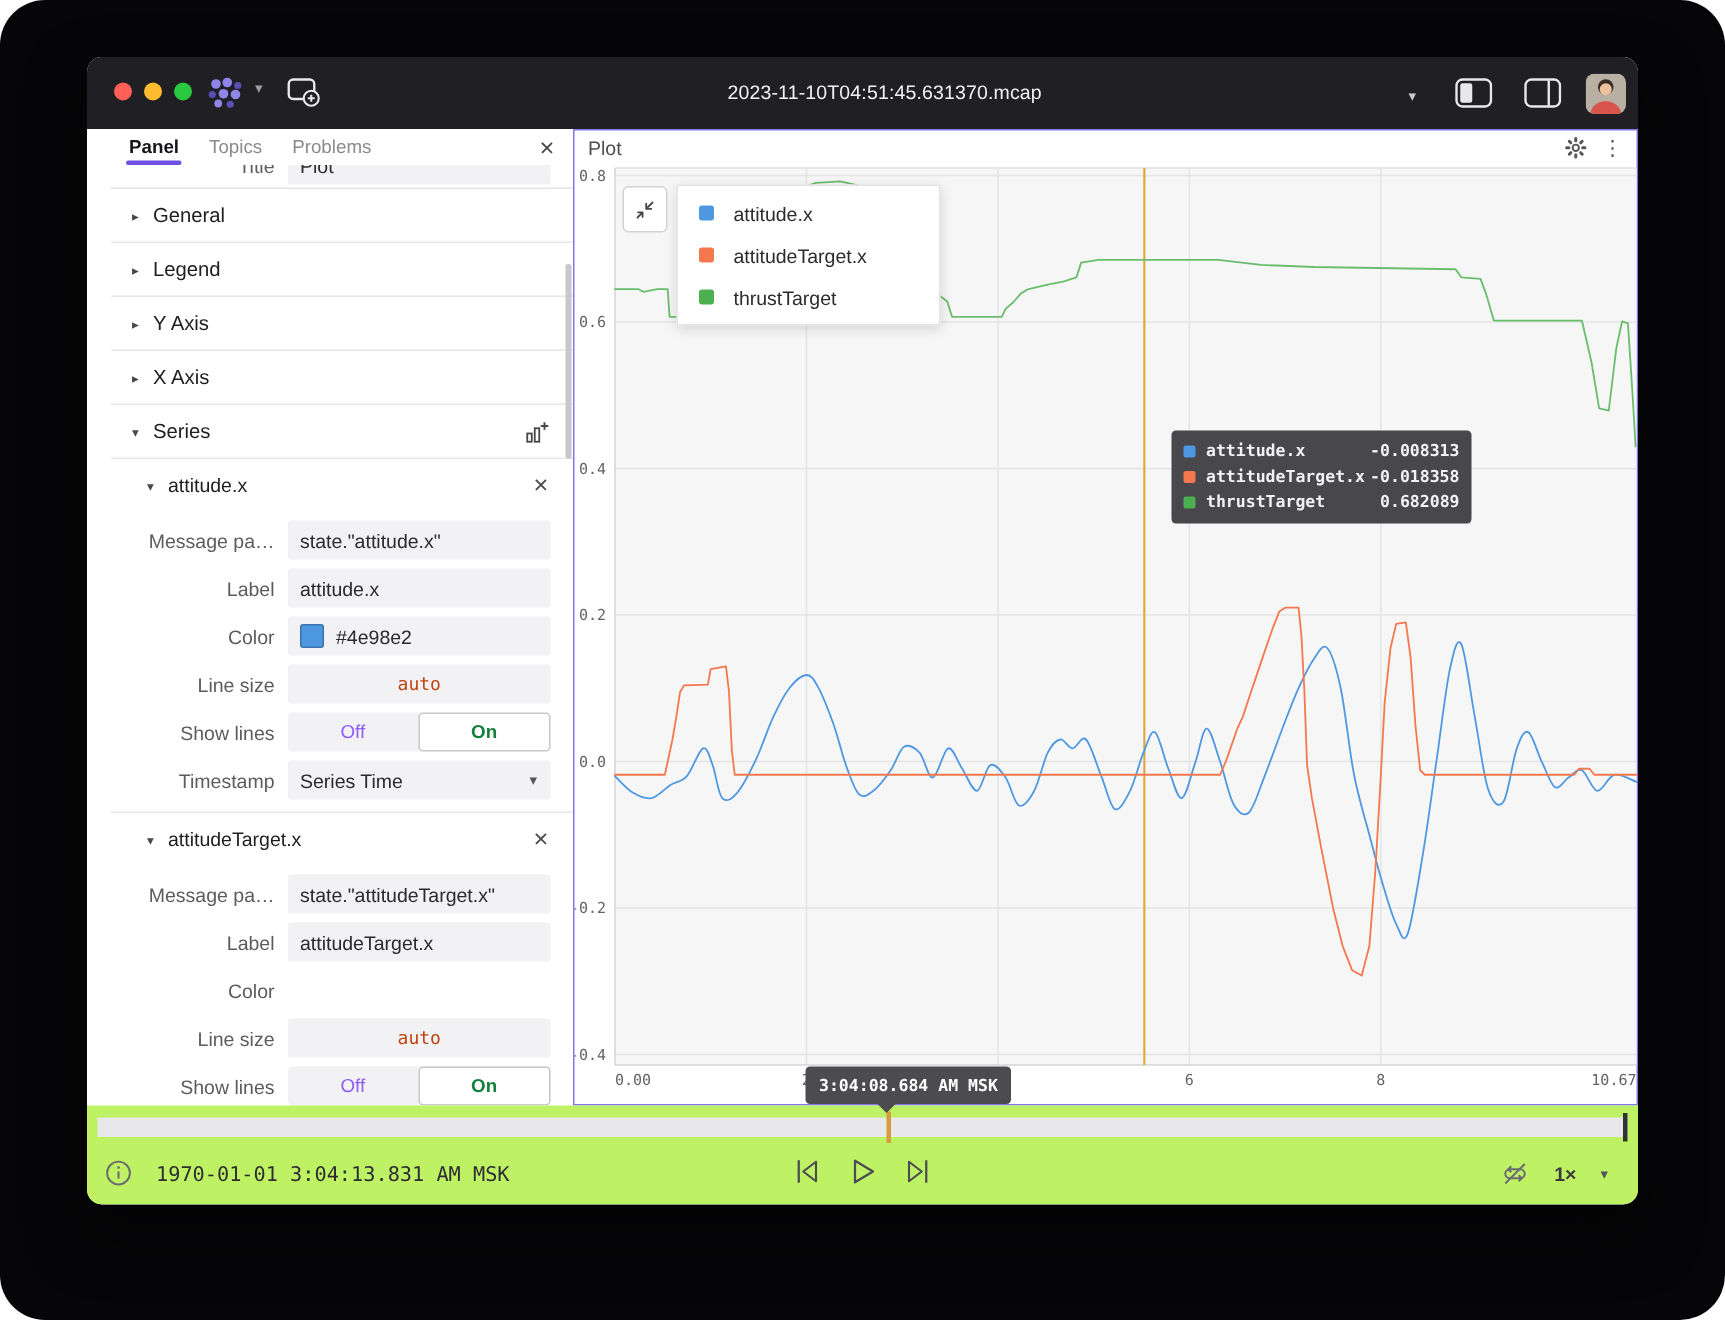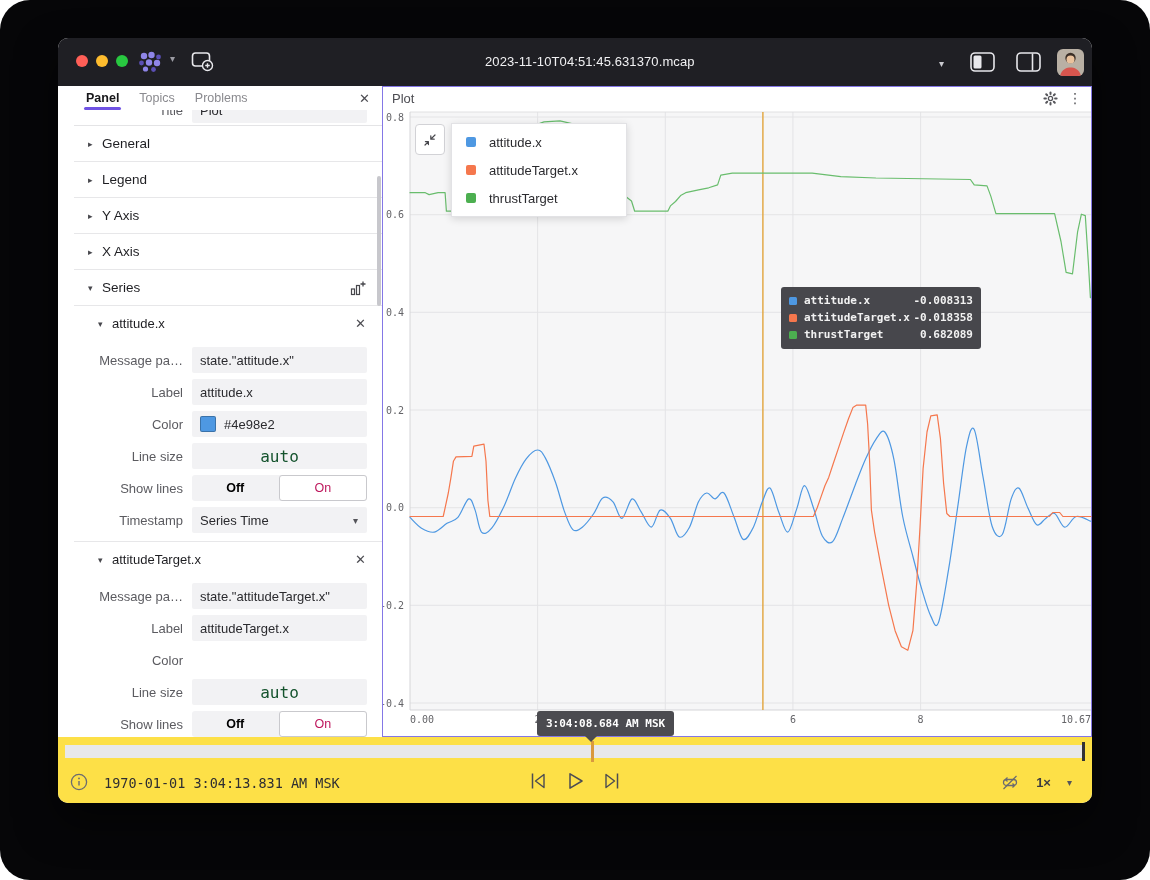--- a/index.html
+++ b/index.html
@@ -44,25 +44,25 @@
   .section .arr { font-size:9px; color:#47474c; width:14px; }
   .section .slabel { font-size:13.5px; color:#1e1e22; }
   .section .add-series { margin-left:auto; cursor:pointer; }
   .ser-head { height:35px; display:flex; align-items:center; padding:0 16px 0 24px; }
   .ser-head .arr { font-size:9px; color:#47474c; width:14px; }
   .ser-head .sname { font-size:13px; color:#1e1e22; }
   .ser-close { margin-left:auto; color:#4c4c52; font-size:13px; cursor:pointer; }
   .frow { display:flex; align-items:center; height:26px; margin:6px 15px 0 0; }
   .flabel { flex:0 0 118px; text-align:right; padding-right:9px; font-size:13px; color:#5b5b60; white-space:nowrap; overflow:hidden; }
   .finput { flex:1; height:26px; background:#f2f2f4; border-radius:2px; display:flex; align-items:center; padding:0 8px; font-size:13px; color:#2a2a2e; }
-  .finput.centered { justify-content:center; color:#14532d; font-family:"DejaVu Sans Mono", monospace; font-size:16px; }
+  .finput.centered { justify-content:center; color:#c2410c; font-family:"DejaVu Sans Mono", monospace; font-size:12px; }
   .swatch { width:16px; height:16px; border-radius:2px; border:1px solid rgba(0,0,0,.25); margin-right:8px; flex:none; }
   .seg { flex:1; height:26px; background:#f2f2f4; border-radius:3px; display:flex; padding:0; }
-  .seg .opt { flex:1; display:flex; align-items:center; justify-content:center; font-size:12.5px; color:#000000; cursor:pointer;font-weight:bold; }
-  .seg .opt.on { background:#fff; border:1px solid #cscsc8; border:1px solid #c9c9cd; border-radius:3px; color:#be185d; font-weight:400; }
+  .seg .opt { flex:1; display:flex; align-items:center; justify-content:center; font-size:12.5px; color:#8b5cf6; cursor:pointer; }
+  .seg .opt.on { background:#fff; border:1px solid #cscsc8; border:1px solid #c9c9cd; border-radius:3px; color:#15803d; font-weight:700; }
   .fselect { justify-content:flex-start; position:relative; cursor:pointer; }
   .fselect .car { position:absolute; right:9px; color:#55555a; font-size:10px; }
   .ser-div { border-top:1px solid #e7e7e9; margin-top:8px; }
   .sb-scroll { position:absolute; right:1px; top:90px; width:4px; height:130px; background:#c7c7cc; border-radius:2px; }
 
   
   .plot-head { height:22px; display:flex; align-items:center; padding:0 9px; }
   .plot-title { font-size:13px; color:#4c4c52; }
   .plot-head .sp { margin-left:auto; display:flex; align-items:center; gap:10px; }
   .kebab { color:#55555a; font-size:14px; cursor:pointer; line-height:1; }
@@ -72,21 +72,21 @@
   .legend { position:absolute; left:68px; top:36px; width:176px; background:#fff; border:1px solid #e2e2e5; box-shadow:0 2px 8px rgba(0,0,0,.14); padding:4px 0; }
   .lrow { height:28px; display:flex; align-items:center; padding:0 14px; gap:13px; cursor:pointer; }
   .lswatch { width:10px; height:10px; border-radius:2px; flex:none; }
   .llabel { font-size:13px; color:#2b2b2f; }
   .chart-tip { position:absolute; left:398px; top:200px; width:200px; background:#47474c; border-radius:3px; padding:5px 8px 6px; z-index:5; }
   .trow { display:flex; align-items:center; height:17px; font:700 11px "DejaVu Sans Mono", monospace; color:#f2f2f2; }
   .tswatch { width:8px; height:8px; border-radius:1.5px; margin-right:7px; flex:none; }
   .tval { margin-left:auto; }
 
   
-  .playback { position:relative; height:66px; background:#fde047; }
+  .playback { position:relative; height:66px; background:#bef264; }
   .track { position:absolute; left:7px; right:7px; top:8px; height:13px; background:#e8e8ea; cursor:pointer; }
   .hover-mark { position:absolute; left:533px; top:4px; width:2.5px; height:21px; background:#d9993f; z-index:3; }
   .end-mark { position:absolute; left:1024px; top:5px; width:3px; height:19px; background:#323236; z-index:2; }
   .controls { position:absolute; left:0; right:0; top:24px; height:42px; }
   .info-btn { position:absolute; left:12px; top:12px; cursor:pointer; }
   .cur-time { position:absolute; left:46px; top:14px; font:13.5px "DejaVu Sans Mono", monospace; color:#2e2e32; }
   .ctr-group { position:absolute; left:50%; transform:translateX(-50%); top:9px; display:flex; gap:17px; align-items:center; }
   .ctr-group .pbtn { cursor:pointer; }
   .right-group { position:absolute; right:20px; top:12px; display:flex; align-items:center; gap:16px; }
   .speed { font-size:13px; color:#3c3c40; font-weight:600; cursor:pointer; }

